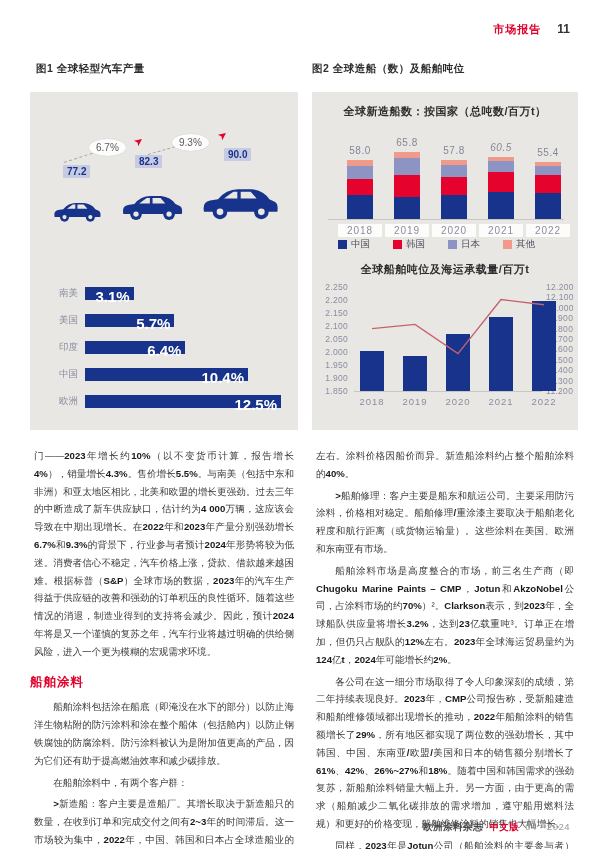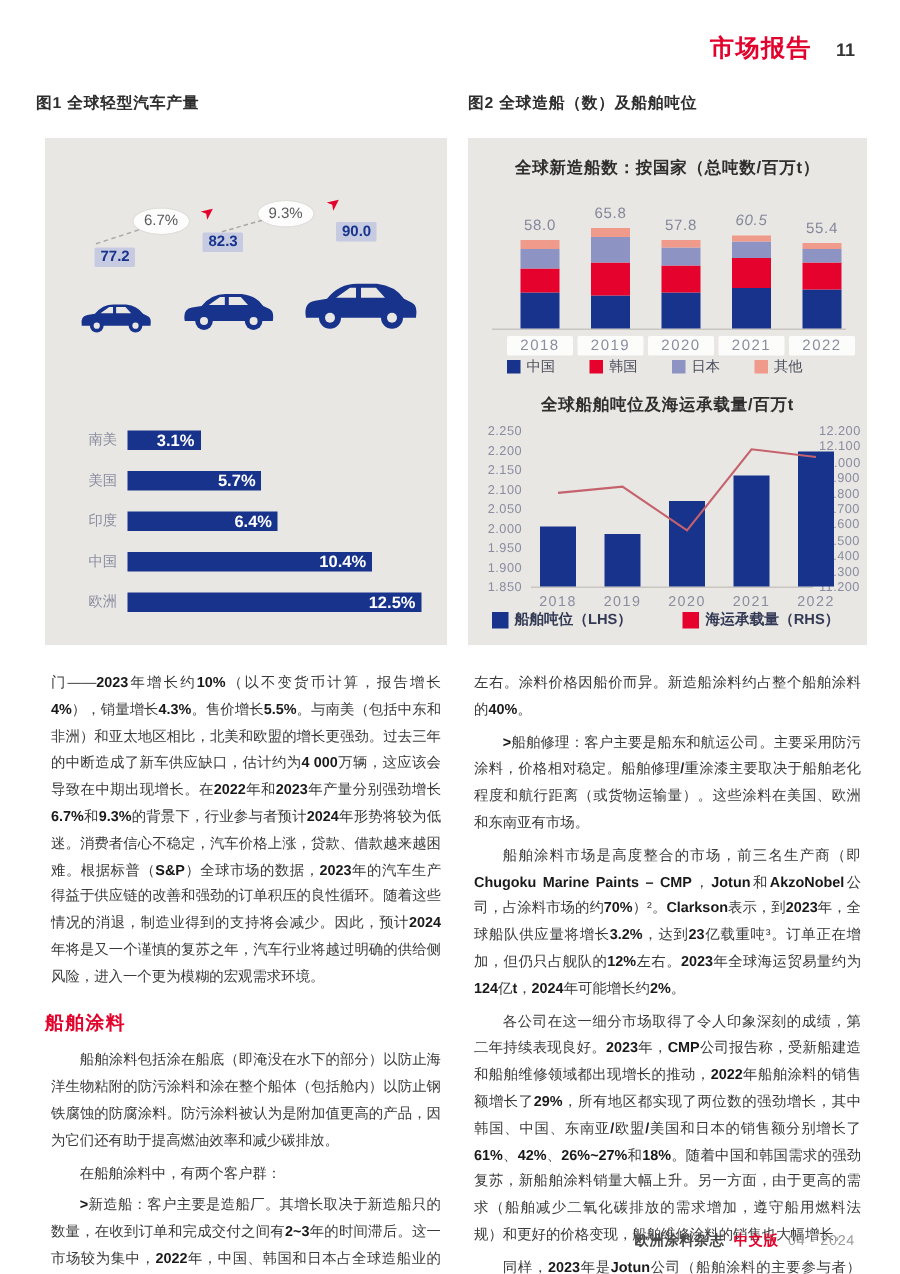--- a/index.html
+++ b/index.html
@@ -1,46 +1,46 @@
 <!DOCTYPE html>
 <html><head>
 <meta charset="utf-8">
 <style>
   html,body{margin:0;padding:0;}
   body{font-family:"Liberation Sans","DejaVu Sans",sans-serif;background:#ffffff;}
   .page{position:relative;width:600px;height:849px;background:#fff;overflow:hidden;}
 
   
   .header{position:absolute;top:22px;right:30px;display:flex;align-items:baseline;gap:16px;}
-  .header .section{color:#e2032d;font-weight:bold;font-size:16px;letter-spacing:1px;}
+  .header .section{color:#e2032d;font-weight:bold;font-size:11px;letter-spacing:1px;}
   .header .pagenum{color:#333;font-weight:bold;font-size:12px;}
 
   
   .caption{position:absolute;top:62px;font-size:10.5px;font-weight:bold;color:#2e2e2e;letter-spacing:.5px;}
-  #cap1{left:24px;} #cap2{left:312px;}
+  #cap1{left:36px;} #cap2{left:312px;}
 
   
   .panel{position:absolute;top:92px;height:338px;background:#e9e7e3;}
   #panel1{left:30px;width:268px;}
   #panel2{left:312px;width:266px;}
   .ptitle{position:absolute;width:100%;text-align:center;font-size:11px;font-weight:bold;color:#2e2e2e;letter-spacing:.5px;}
 
   
   .car{position:absolute;}
   .chip{position:absolute;background:#c7cbe2;color:#17338b;font-weight:bold;font-size:10px;padding:1px 4px;border-radius:1px;}
   .oval{position:absolute;background:#fdfdfd;color:#5a5a5a;font-size:10px;border-radius:50%;padding:3px 7px;box-shadow:0 0 1px rgba(0,0,0,.2);}
   .dash{position:absolute;border-top:1.4px dashed #a9a9a9;transform-origin:left center;}
   .uparrow{position:absolute;color:#e2032d;font-size:11px;transform:rotate(-38deg);}
 
   
   #growth-rows{position:absolute;left:0;top:188px;width:100%;}
   .grow-row{position:relative;height:27px;display:flex;align-items:center;}
   .grow-label{width:48px;text-align:right;font-size:9.5px;color:#8a8da0;padding-right:7px;flex:none;}
   .grow-bar{height:13px;background:#17338b;position:relative;flex:none;}
-  .grow-val{position:absolute;right:4px;top:1px;color:#fff;font-size:11px;font-weight:bold;white-space:nowrap;}
+  .grow-val{position:absolute;right:4px;top:1px;color:#fff;font-size:15px;font-weight:bold;white-space:nowrap;}
 
   
   .abs{position:absolute;}
   .axisline{position:absolute;height:1px;background:#c9c6c1;}
   .seg{position:absolute;}
   .totlab{position:absolute;width:44px;text-align:center;font-size:10px;color:#83879a;letter-spacing:.5px;}
   .yearchip{position:absolute;width:44px;text-align:center;font-size:10px;color:#8a8da0;letter-spacing:1px;background:rgba(255,255,255,.85);padding:1px 0;border-radius:1px;}
   .yearplain{position:absolute;width:44px;text-align:center;font-size:9.5px;color:#8a8da0;letter-spacing:1px;}
   .tick{position:absolute;font-size:8.5px;color:#8a8da0;letter-spacing:.3px;}
   .tick.l{width:30px;text-align:right;}
@@ -237,30 +237,20 @@
         <div class="yearplain" style="left: 124px; top: 304px;">2020</div>
         <div class="seg" style="left: 177px; width: 24px; top: 224.9px; height: 74.1px; background: rgb(23, 51, 139);"></div>
         <div class="yearplain" style="left: 167px; top: 304px;">2021</div>
         <div class="seg" style="left: 220px; width: 24px; top: 209.3px; height: 89.7px; background: rgb(23, 51, 139);"></div>
         <div class="yearplain" style="left: 210px; top: 304px;">2022</div>
         <svg width="266" height="338" style="position: absolute; left: 0px; top: 0px; pointer-events: none;">
           <polyline points="60,236.6 103,232.4 146,261.6 189,207.5 232,212.7" fill="none" stroke="#c5626e" stroke-width="1.4"></polyline>
         </svg>
       </div>
 
-    <div class="legend legend2" style="left:16px;top:315px;gap:34px;">
-      <span class="item">
-        <span class="sq" id="lg2a" style="width: 11px; height: 11px; background: rgb(23, 51, 139);"></span>
-        <span class="lab">船舶吨位（LHS）</span>
-      </span>
-      <span class="item">
-        <span class="sq" id="lg2b" style="width: 11px; height: 11px; background: rgb(229, 3, 46);"></span>
-        <span class="lab">海运承载量（RHS）</span>
-      </span>
-    </div>
   </div>
 
   <div class="col" id="colL">
     <p>门——<b>2023</b>年增长约<b>10%</b>（以不变货币计算，报告增长<b>4%</b>），销量增长<b>4.3%</b>。售价增长<b>5.5%</b>。与南美（包括中东和非洲）和亚太地区相比，北美和欧盟的增长更强劲。过去三年的中断造成了新车供应缺口，估计约为<b>4</b> <b>000</b>万辆，这应该会导致在中期出现增长。在<b>2022</b>年和<b>2023</b>年产量分别强劲增长<b>6.7%</b>和<b>9.3%</b>的背景下，行业参与者预计<b>2024</b>年形势将较为低迷。消费者信心不稳定，汽车价格上涨，贷款、借款越来越困难。根据标普（<b>S&amp;P</b>）全球市场的数据，<b>2023</b>年的汽车生产得益于供应链的改善和强劲的订单积压的良性循环。随着这些情况的消退，制造业得到的支持将会减少。因此，预计<b>2024</b>年将是又一个谨慎的复苏之年，汽车行业将越过明确的供给侧风险，进入一个更为模糊的宏观需求环境。</p>
     <div class="subhead">船舶涂料</div>
     <p class="ind">船舶涂料包括涂在船底（即淹没在水下的部分）以防止海洋生物粘附的防污涂料和涂在整个船体（包括舱内）以防止钢铁腐蚀的防腐涂料。防污涂料被认为是附加值更高的产品，因为它们还有助于提高燃油效率和减少碳排放。</p>
     <p class="ind">在船舶涂料中，有两个客户群：</p>
     <p class="ind"><b>&gt;</b>新造船：客户主要是造船厂。其增长取决于新造船只的数量，在收到订单和完成交付之间有<b>2~3</b>年的时间滞后。这一市场较为集中，<b>2022</b>年，中国、韩国和日本占全球造船业的<b>93%</b></p>
   </div>
   <div class="col" id="colR">

